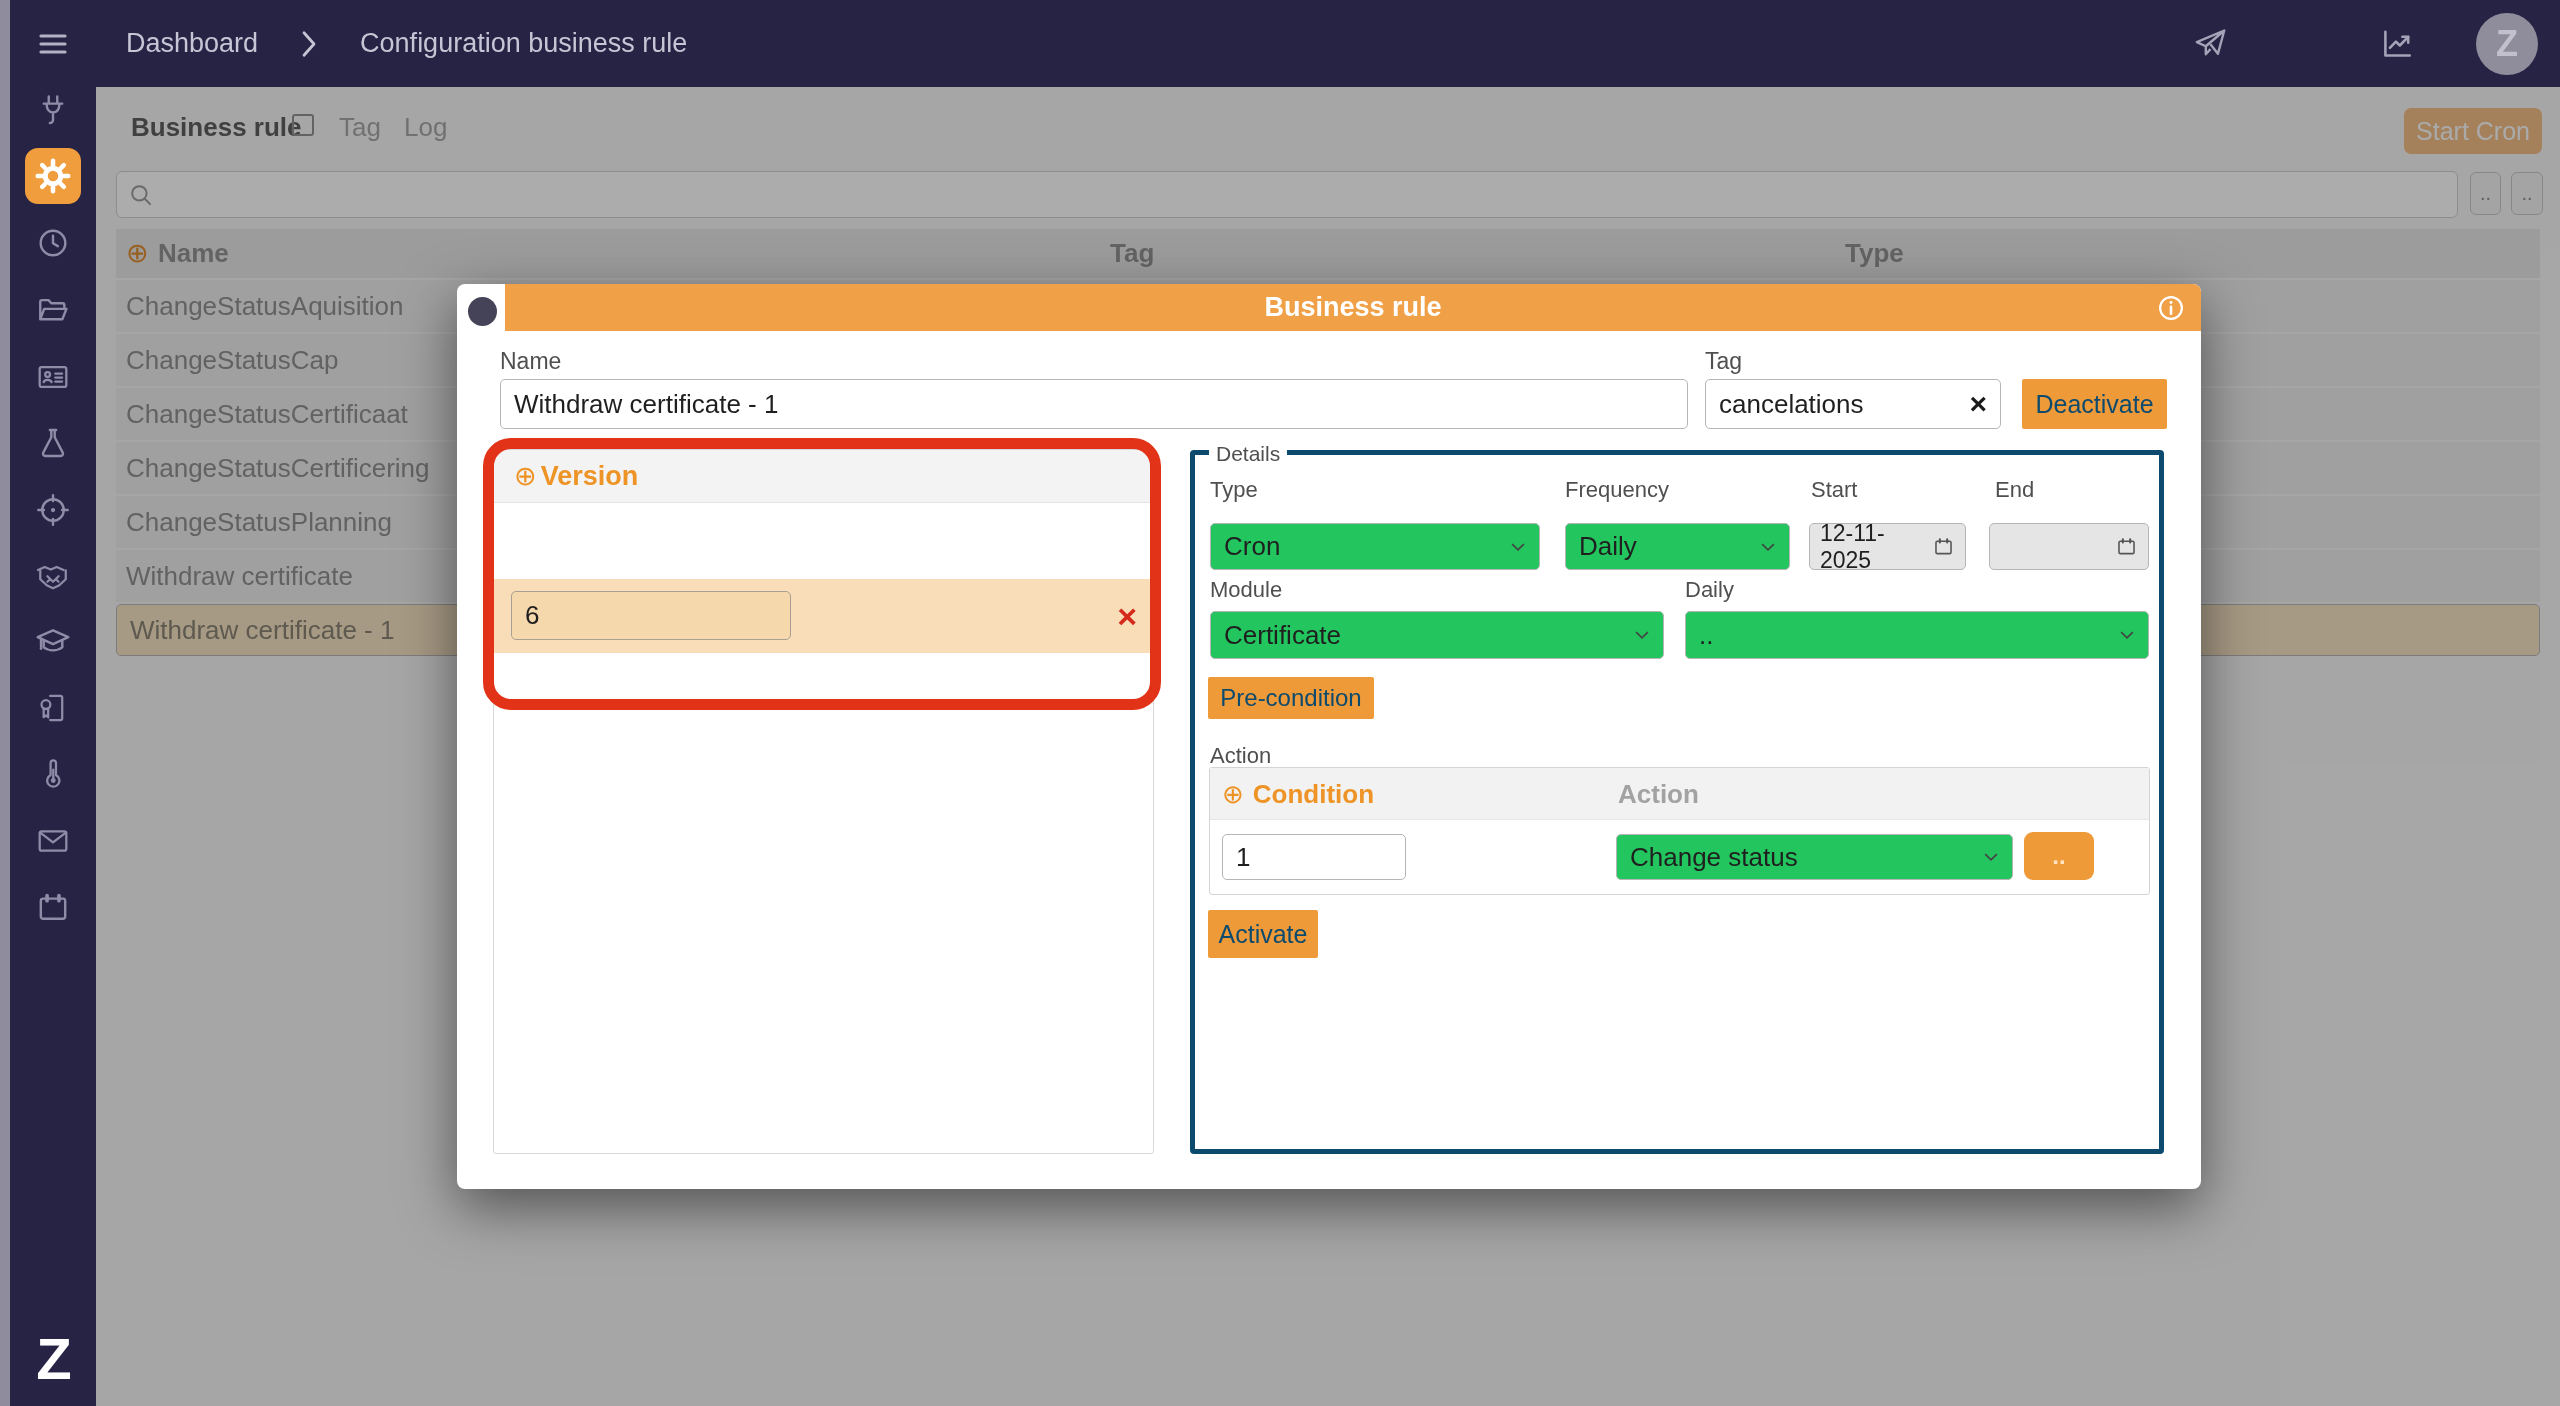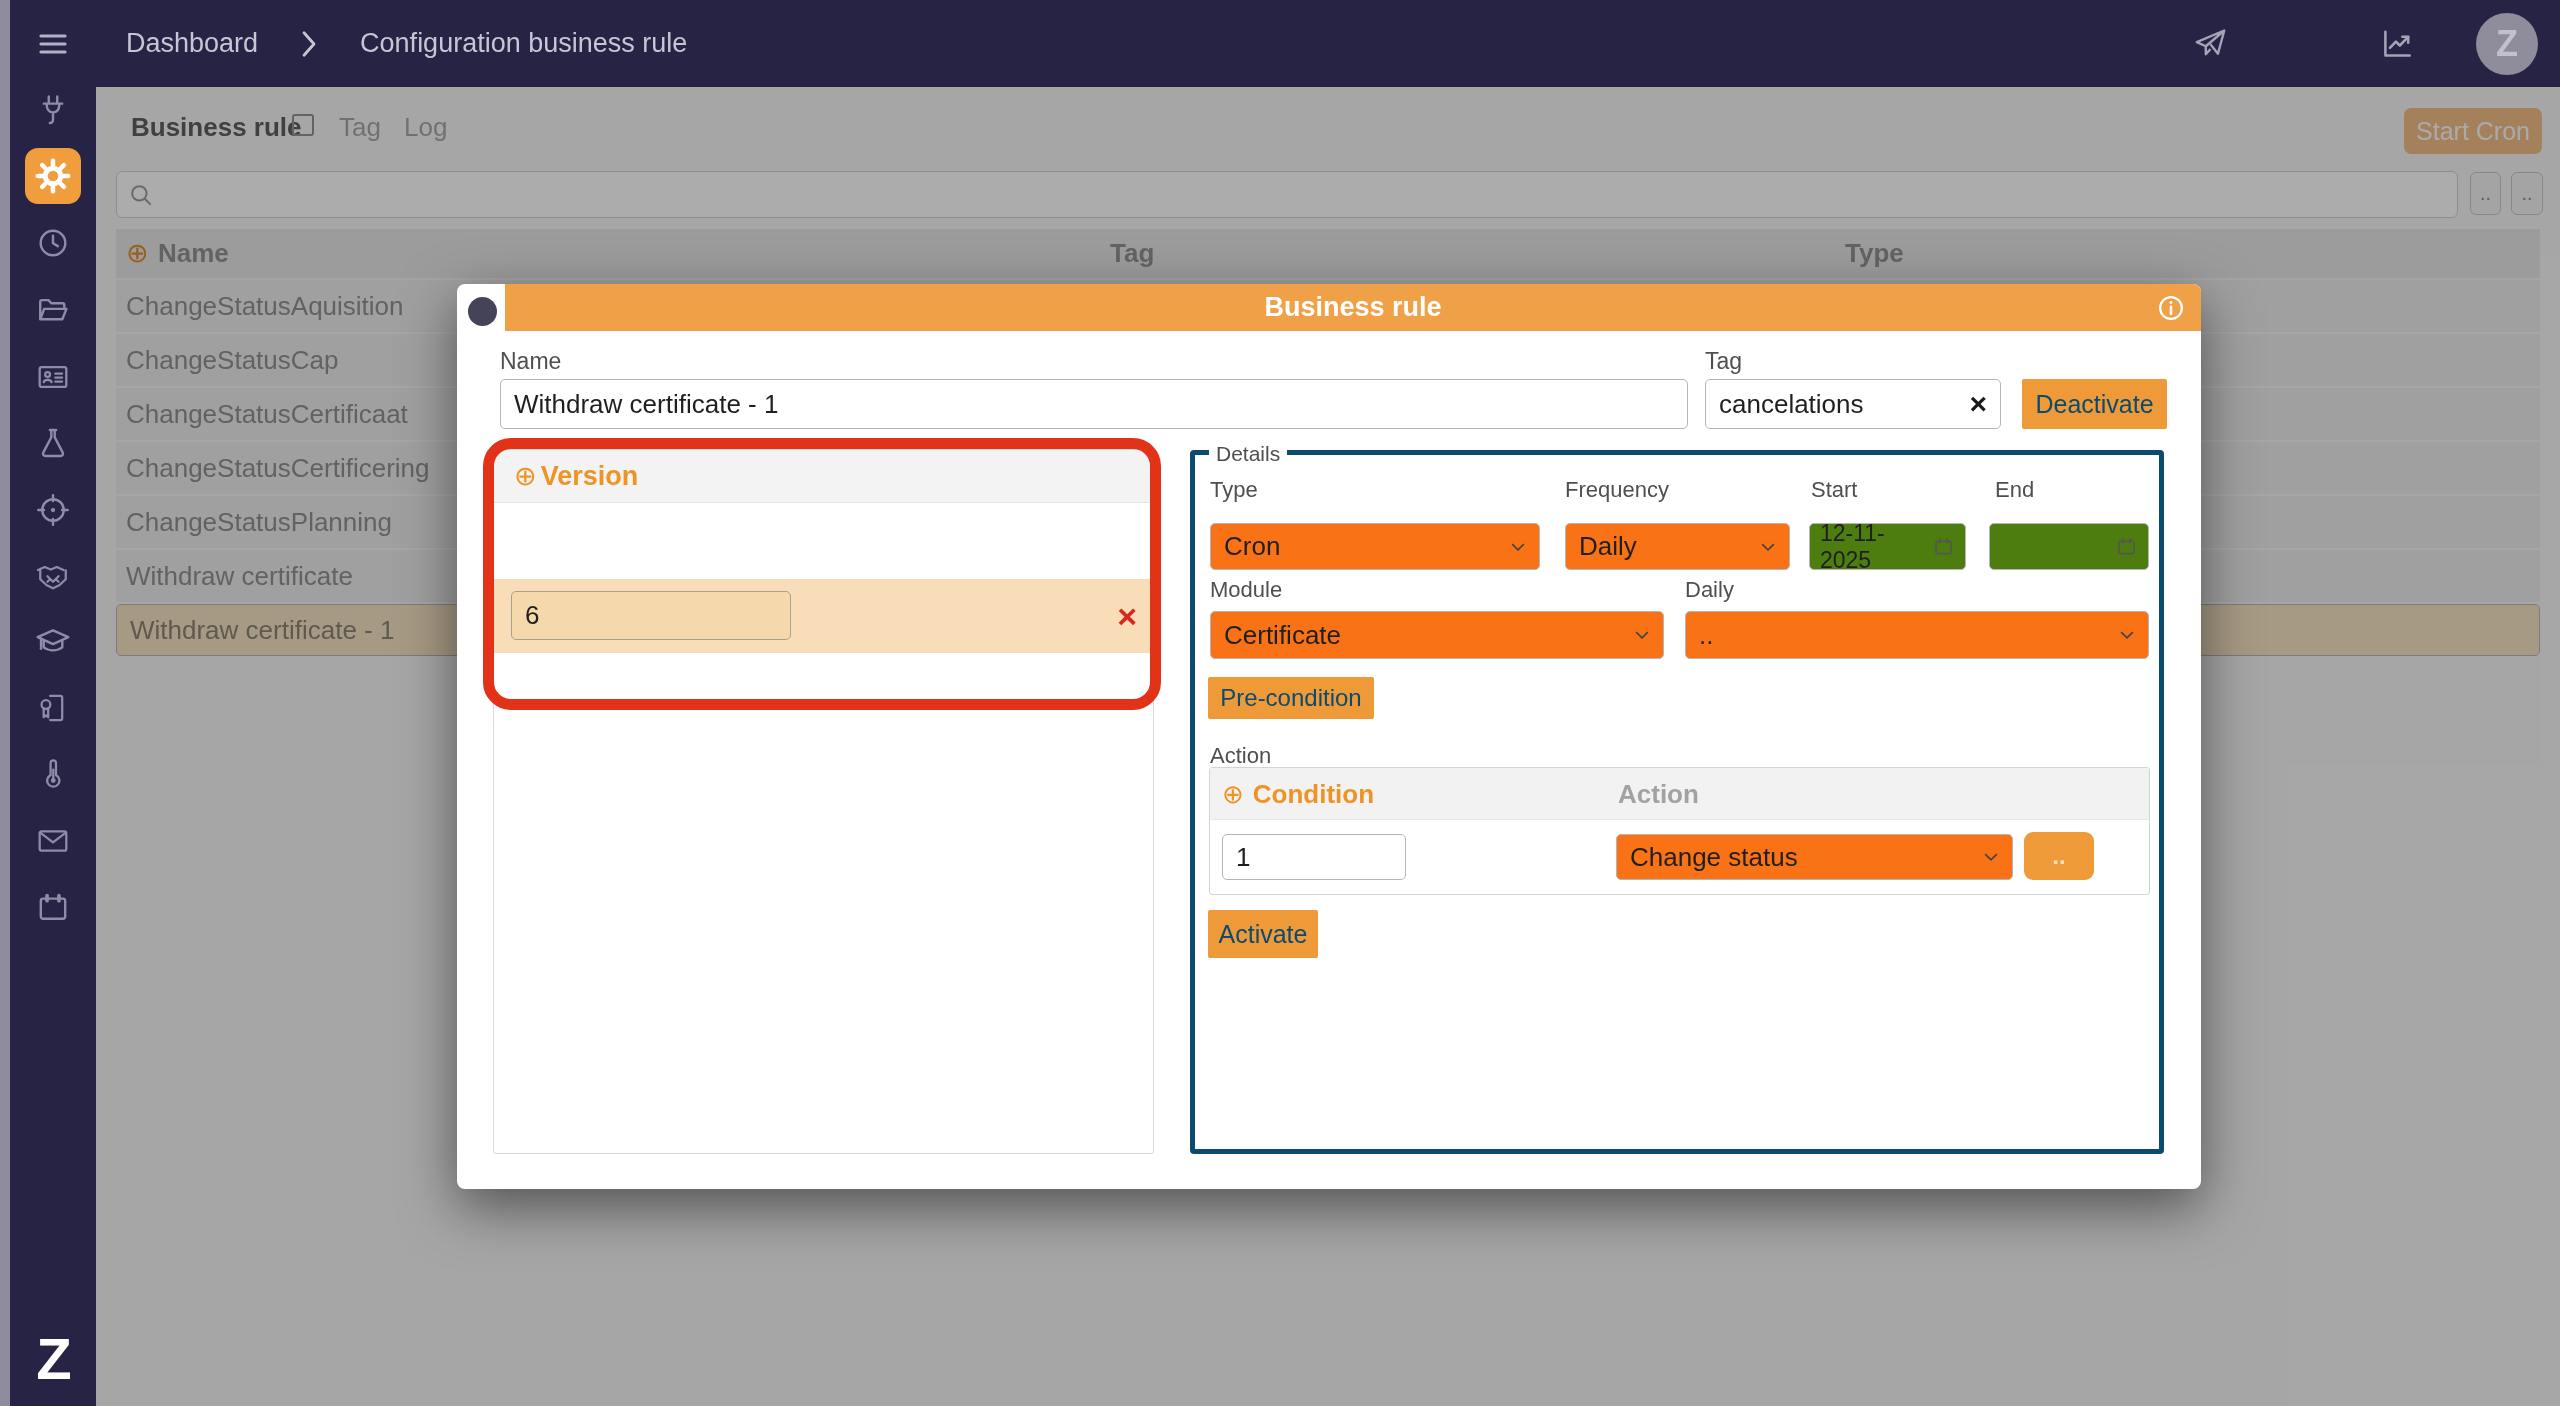--- a/index.html
+++ b/index.html
@@ -35,23 +35,23 @@
   #overlay { position:absolute; left:0; top:0; width:2464px; height:1319px; background:rgba(15,15,18,.34); z-index:5; }
 
   
   #modal { left:457px; top:284px; width:1744px; height:905px; background:#ffffff; border-radius:8px; box-shadow:0 18px 55px rgba(0,0,0,.5); z-index:10; }
   #mhead { position:absolute; left:48px; right:0; top:0; height:47px; background:#f0a148; border-top-right-radius:8px; display:flex; align-items:center; justify-content:center; }
   #mhead .title { color:#fff; font-size:27px; font-weight:700; }
   #mclose { position:absolute; left:11px; top:13px; width:29px; height:29px; border-radius:50%; background:#454357; cursor:pointer; }
   #minfo { position:absolute; right:16px; top:10px; color:#fff; cursor:pointer; }
   .lbl { position:absolute; font-size:22px; color:#4f4f4f; }
   .inp { position:absolute; background:#fff; border:1.5px solid #b5b5b5; border-radius:5px; font-size:26px; color:#1f1f1f; padding:0 13px; font-family:inherit; outline:none; }
-  .sel { position:absolute; background:#f97316; border:1.5px solid #b5b5b5; border-radius:5px; font-size:26px; color:#1f1f1f; display:flex; align-items:center; padding:0 40px 0 13px; cursor:pointer; }
+  .sel { position:absolute; background:#22c55e; border:1.5px solid #b5b5b5; border-radius:5px; font-size:26px; color:#1f1f1f; display:flex; align-items:center; padding:0 40px 0 13px; cursor:pointer; }
   .sel svg, .date svg { position:absolute; right:11px; top:50%; transform:translateY(-50%); }
-  .date { position:absolute; background:#4d7c0f; border:1.5px solid #b5b5b5; border-radius:5px; font-size:23px; color:#1f1f1f; display:flex; align-items:center; padding:0 36px 0 10px; cursor:pointer; }
+  .date { position:absolute; background:#e5e5e5; border:1.5px solid #b5b5b5; border-radius:5px; font-size:23px; color:#1f1f1f; display:flex; align-items:center; padding:0 36px 0 10px; cursor:pointer; }
   .obtn { position:absolute; background:#ee9a39; border:none; border-radius:2px; color:#0c4a6e; font-size:25px; font-family:inherit; cursor:pointer; }
 
   
   #vpanel { position:absolute; left:36px; top:165px; width:661px; height:705px; border:1px solid #d8d8d8; border-radius:3px; background:#fff; }
   #vhead { position:absolute; left:0; top:0; width:100%; height:53px; background:#f3f3f3; border-bottom:1px solid #e4e4e4; display:flex; align-items:center; padding-left:20px; color:#ee9426; }
   #vhead .vt { font-size:27px; font-weight:700; margin-left:4px; }
   .vrow1 { position:absolute; left:0; top:53px; width:100%; height:76px; }
   .vrow2 { position:absolute; left:0; top:129px; width:100%; height:74px; background:#f8ddb8; }
   #annotation { position:absolute; left:26px; top:154px; width:678px; height:272px; border:11px solid #e23318; border-radius:28px; z-index:30; pointer-events:none; }
 

